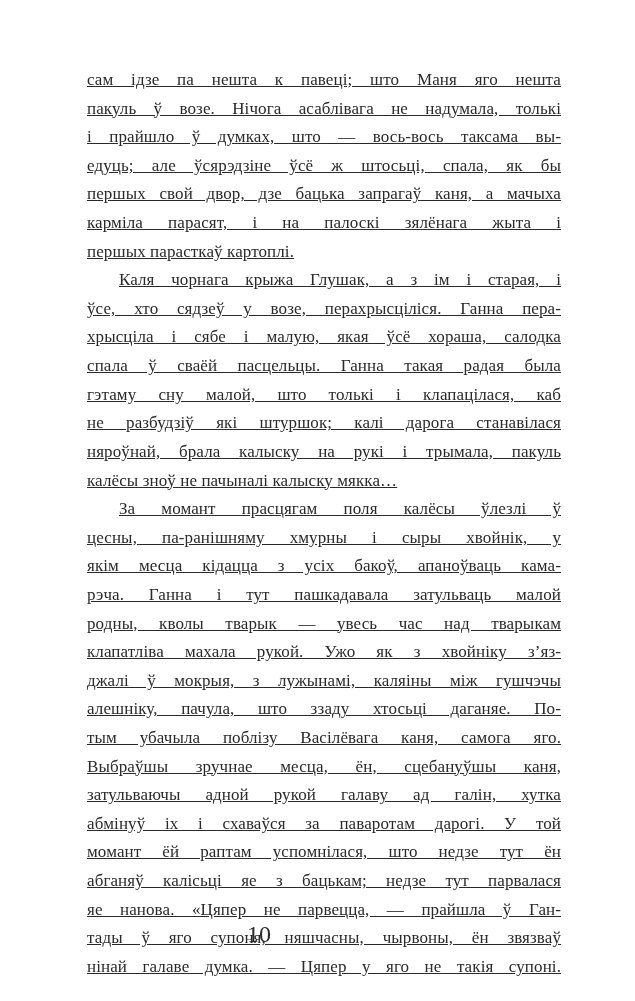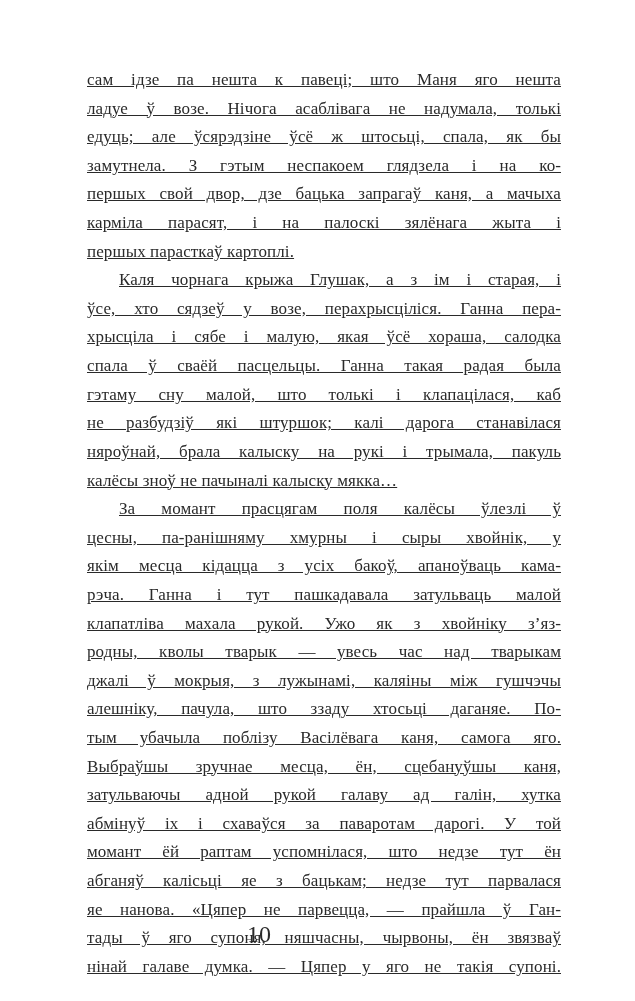--- a/index.html
+++ b/index.html
@@ -55,40 +55,40 @@
       line-height: 28px;
       color: #2a2a2a;
     }
   </style>
 </head>
 <body>
 
 <div class="page">
   <div class="text-block" id="text-block">
       <span class="line">сам ідзе па нешта к павеці; што Маня яго нешта</span>
-      <span class="line">ладуе ў возе. Нічога асаблівага не надумала, толькі</span>
+      <span class="line">пакуль ў возе. Нічога асаблівага не надумала, толькі</span>
+      <span class="line">і прайшло ў думках, што — вось-вось таксама вы-</span>
       <span class="line">едуць; але ўсярэдзіне ўсё ж штосьці, спала, як бы</span>
-      <span class="line">замутнела. З гэтым неспакоем глядзела і на ко-</span>
       <span class="line">першых свой двор, дзе бацька запрагаў каня, а мачыха</span>
       <span class="line">карміла парасят, і на палоскі зялёнага жыта і</span>
       <span class="line last">першых парасткаў картоплі.</span>
       <span class="line indent">Каля чорнага крыжа Глушак, а з ім і старая, і</span>
       <span class="line">ўсе, хто сядзеў у возе, перахрысціліся. Ганна пера-</span>
       <span class="line">хрысціла і сябе і малую, якая ўсё хораша, салодка</span>
       <span class="line">спала ў сваёй пасцельцы. Ганна такая радая была</span>
       <span class="line">гэтаму сну малой, што толькі і клапацілася, каб</span>
       <span class="line">не разбудзіў які штуршок; калі дарога станавілася</span>
       <span class="line">няроўнай, брала калыску на рукі і трымала, пакуль</span>
       <span class="line last">калёсы зноў не пачыналі калыску мякка…</span>
       <span class="line indent">За момант прасцягам поля калёсы ўлезлі ў</span>
       <span class="line">цесны, па-ранішняму хмурны і сыры хвойнік, у</span>
       <span class="line">якім месца кідацца з усіх бакоў, апаноўваць кама-</span>
       <span class="line">рэча. Ганна і тут пашкадавала затульваць малой</span>
+      <span class="line">родны, кволы тварык — увесь час над тварыкам</span>
       <span class="line">клапатліва махала рукой. Ужо як з хвойніку з’яз-</span>
-      <span class="line">родны, кволы тварык — увесь час над тварыкам</span>
       <span class="line">джалі ў мокрыя, з лужынамі, каляіны між гушчэчы</span>
       <span class="line">алешніку, пачула, што ззаду хтосьці даганяе. По-</span>
       <span class="line">тым убачыла поблізу Васілёвага каня, самога яго.</span>
       <span class="line">Выбраўшы зручнае месца, ён, сцебануўшы каня,</span>
       <span class="line">затульваючы адной рукой галаву ад галін, хутка</span>
       <span class="line">абмінуў іх і схаваўся за паваротам дарогі. У той</span>
       <span class="line">момант ёй раптам успомнілася, што недзе тут ён</span>
       <span class="line">абганяў калісьці яе з бацькам; недзе тут парвалася</span>
       <span class="line">яе нанова. «Цяпер не парвецца, — прайшла ў Ган-</span>
       <span class="line">тады ў яго супоня, няшчасны, чырвоны, ён звязваў</span>

